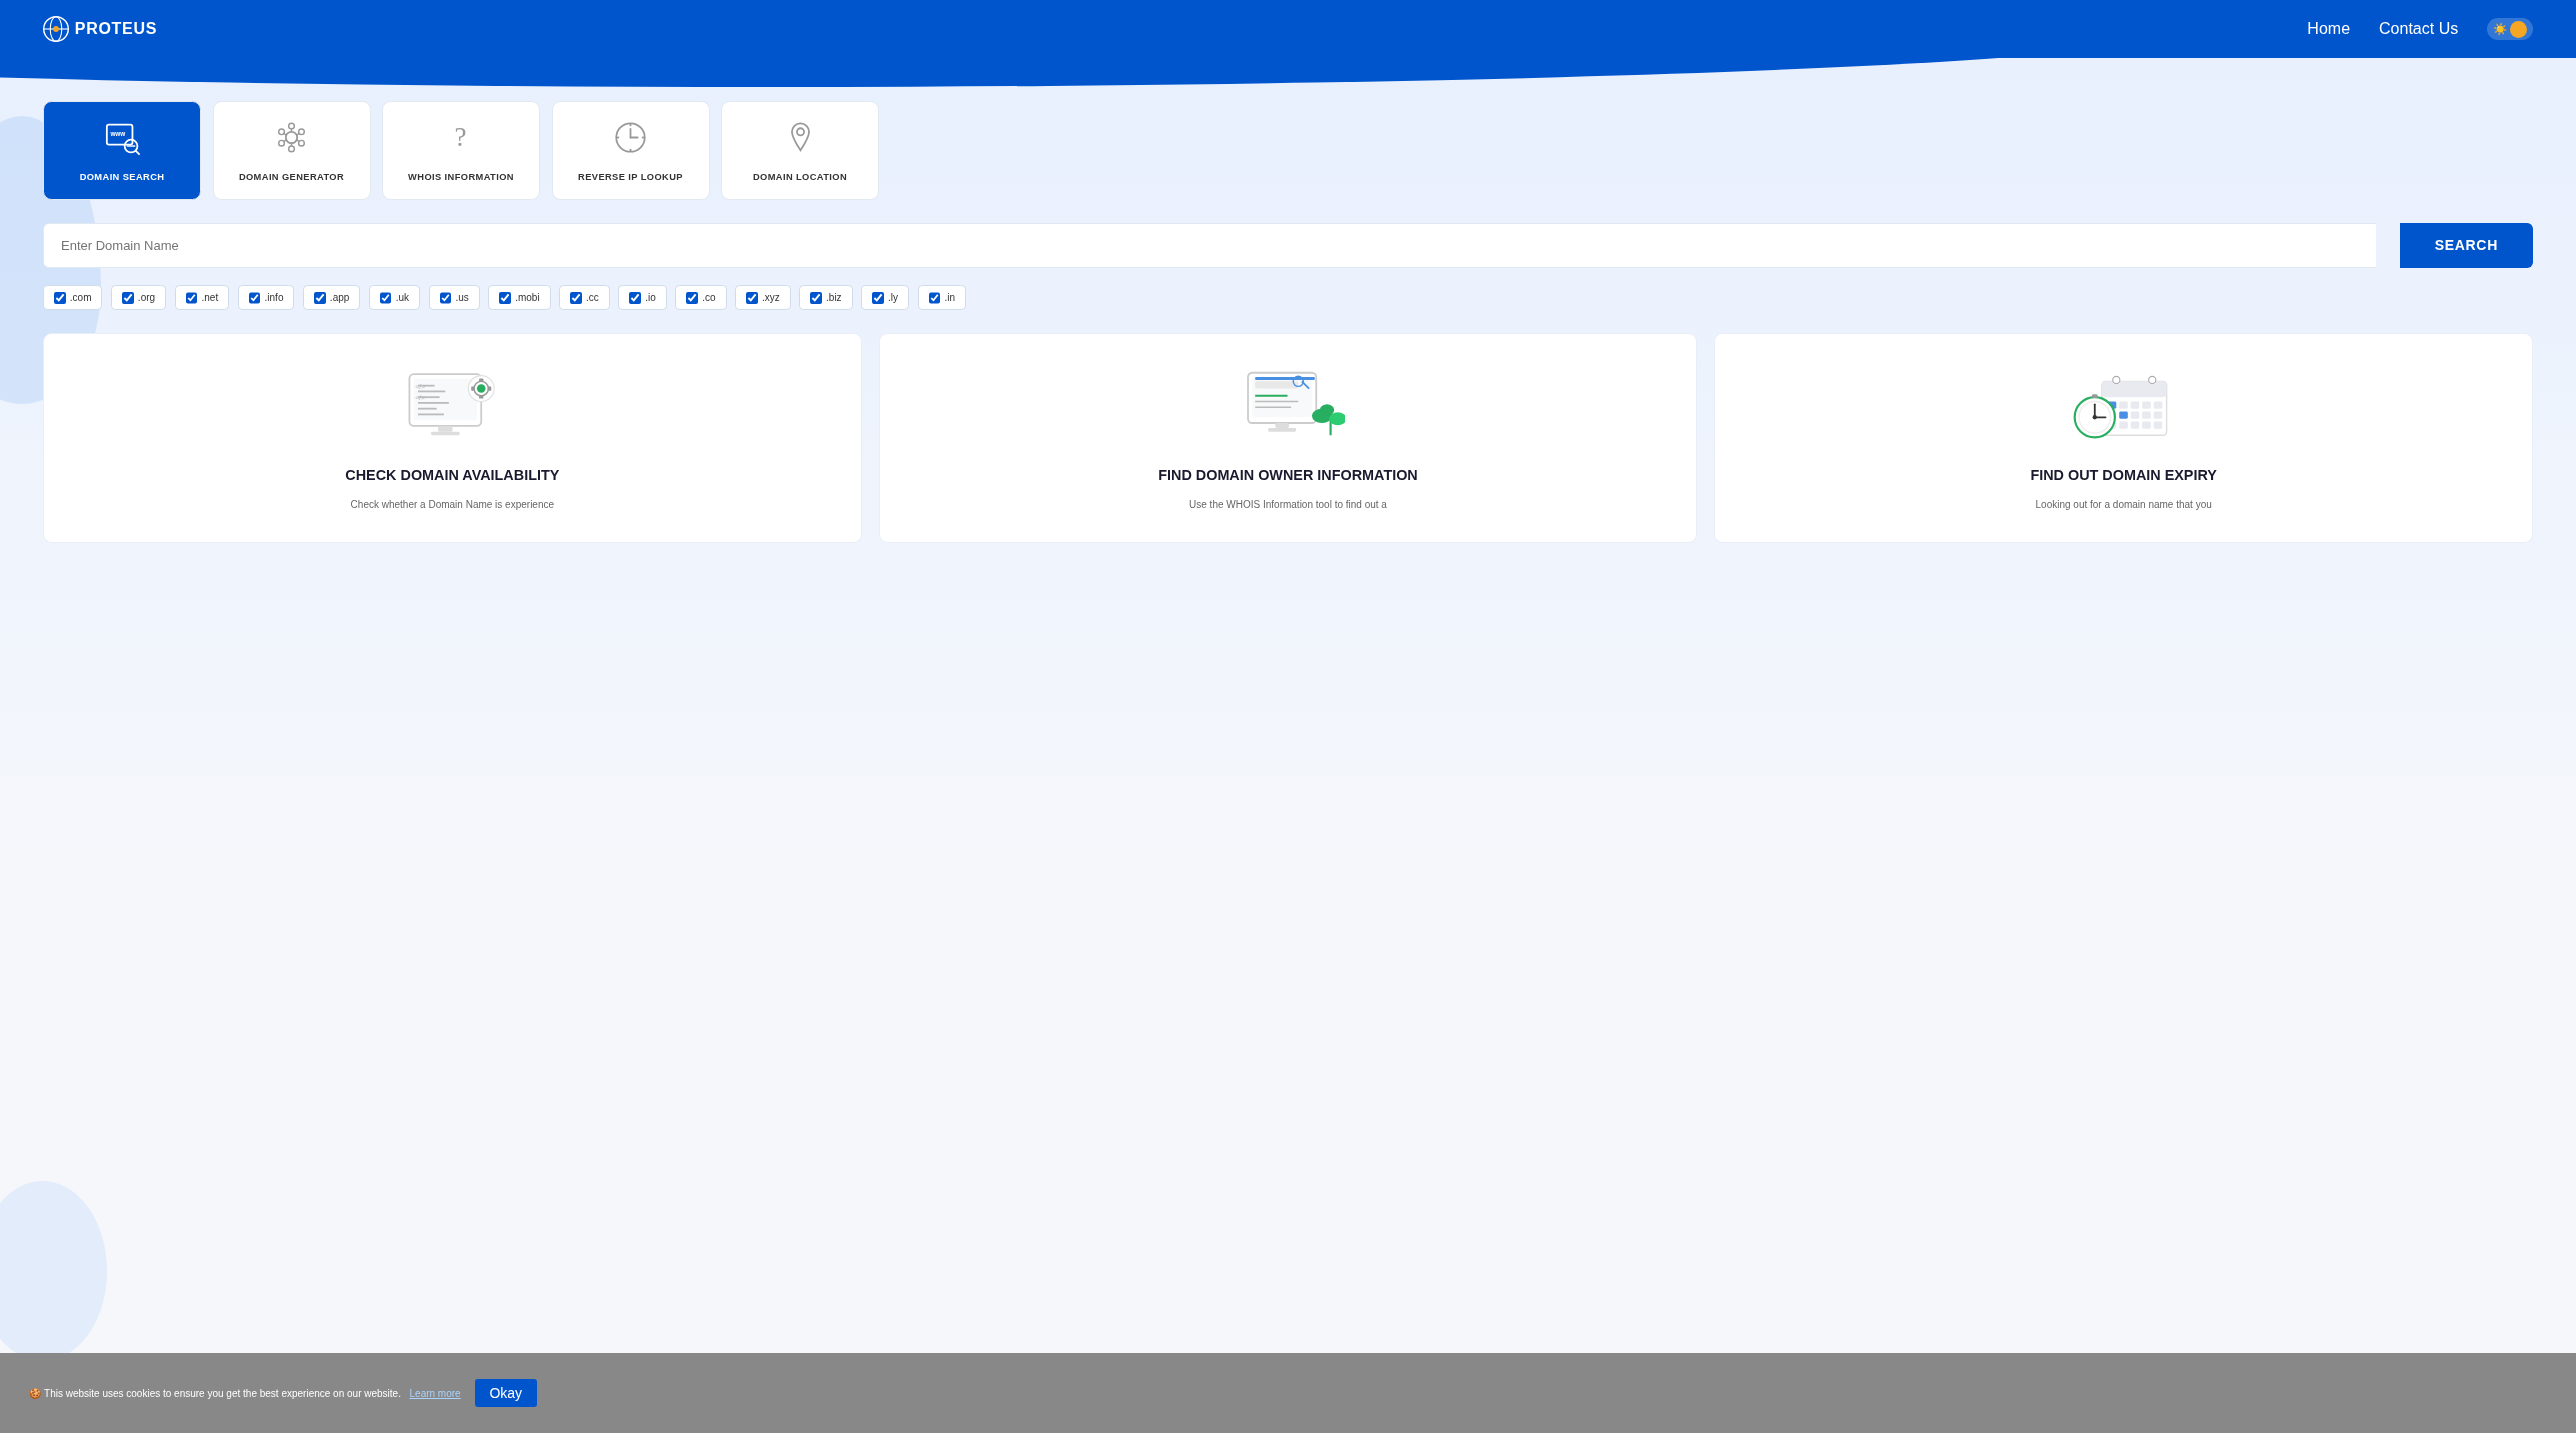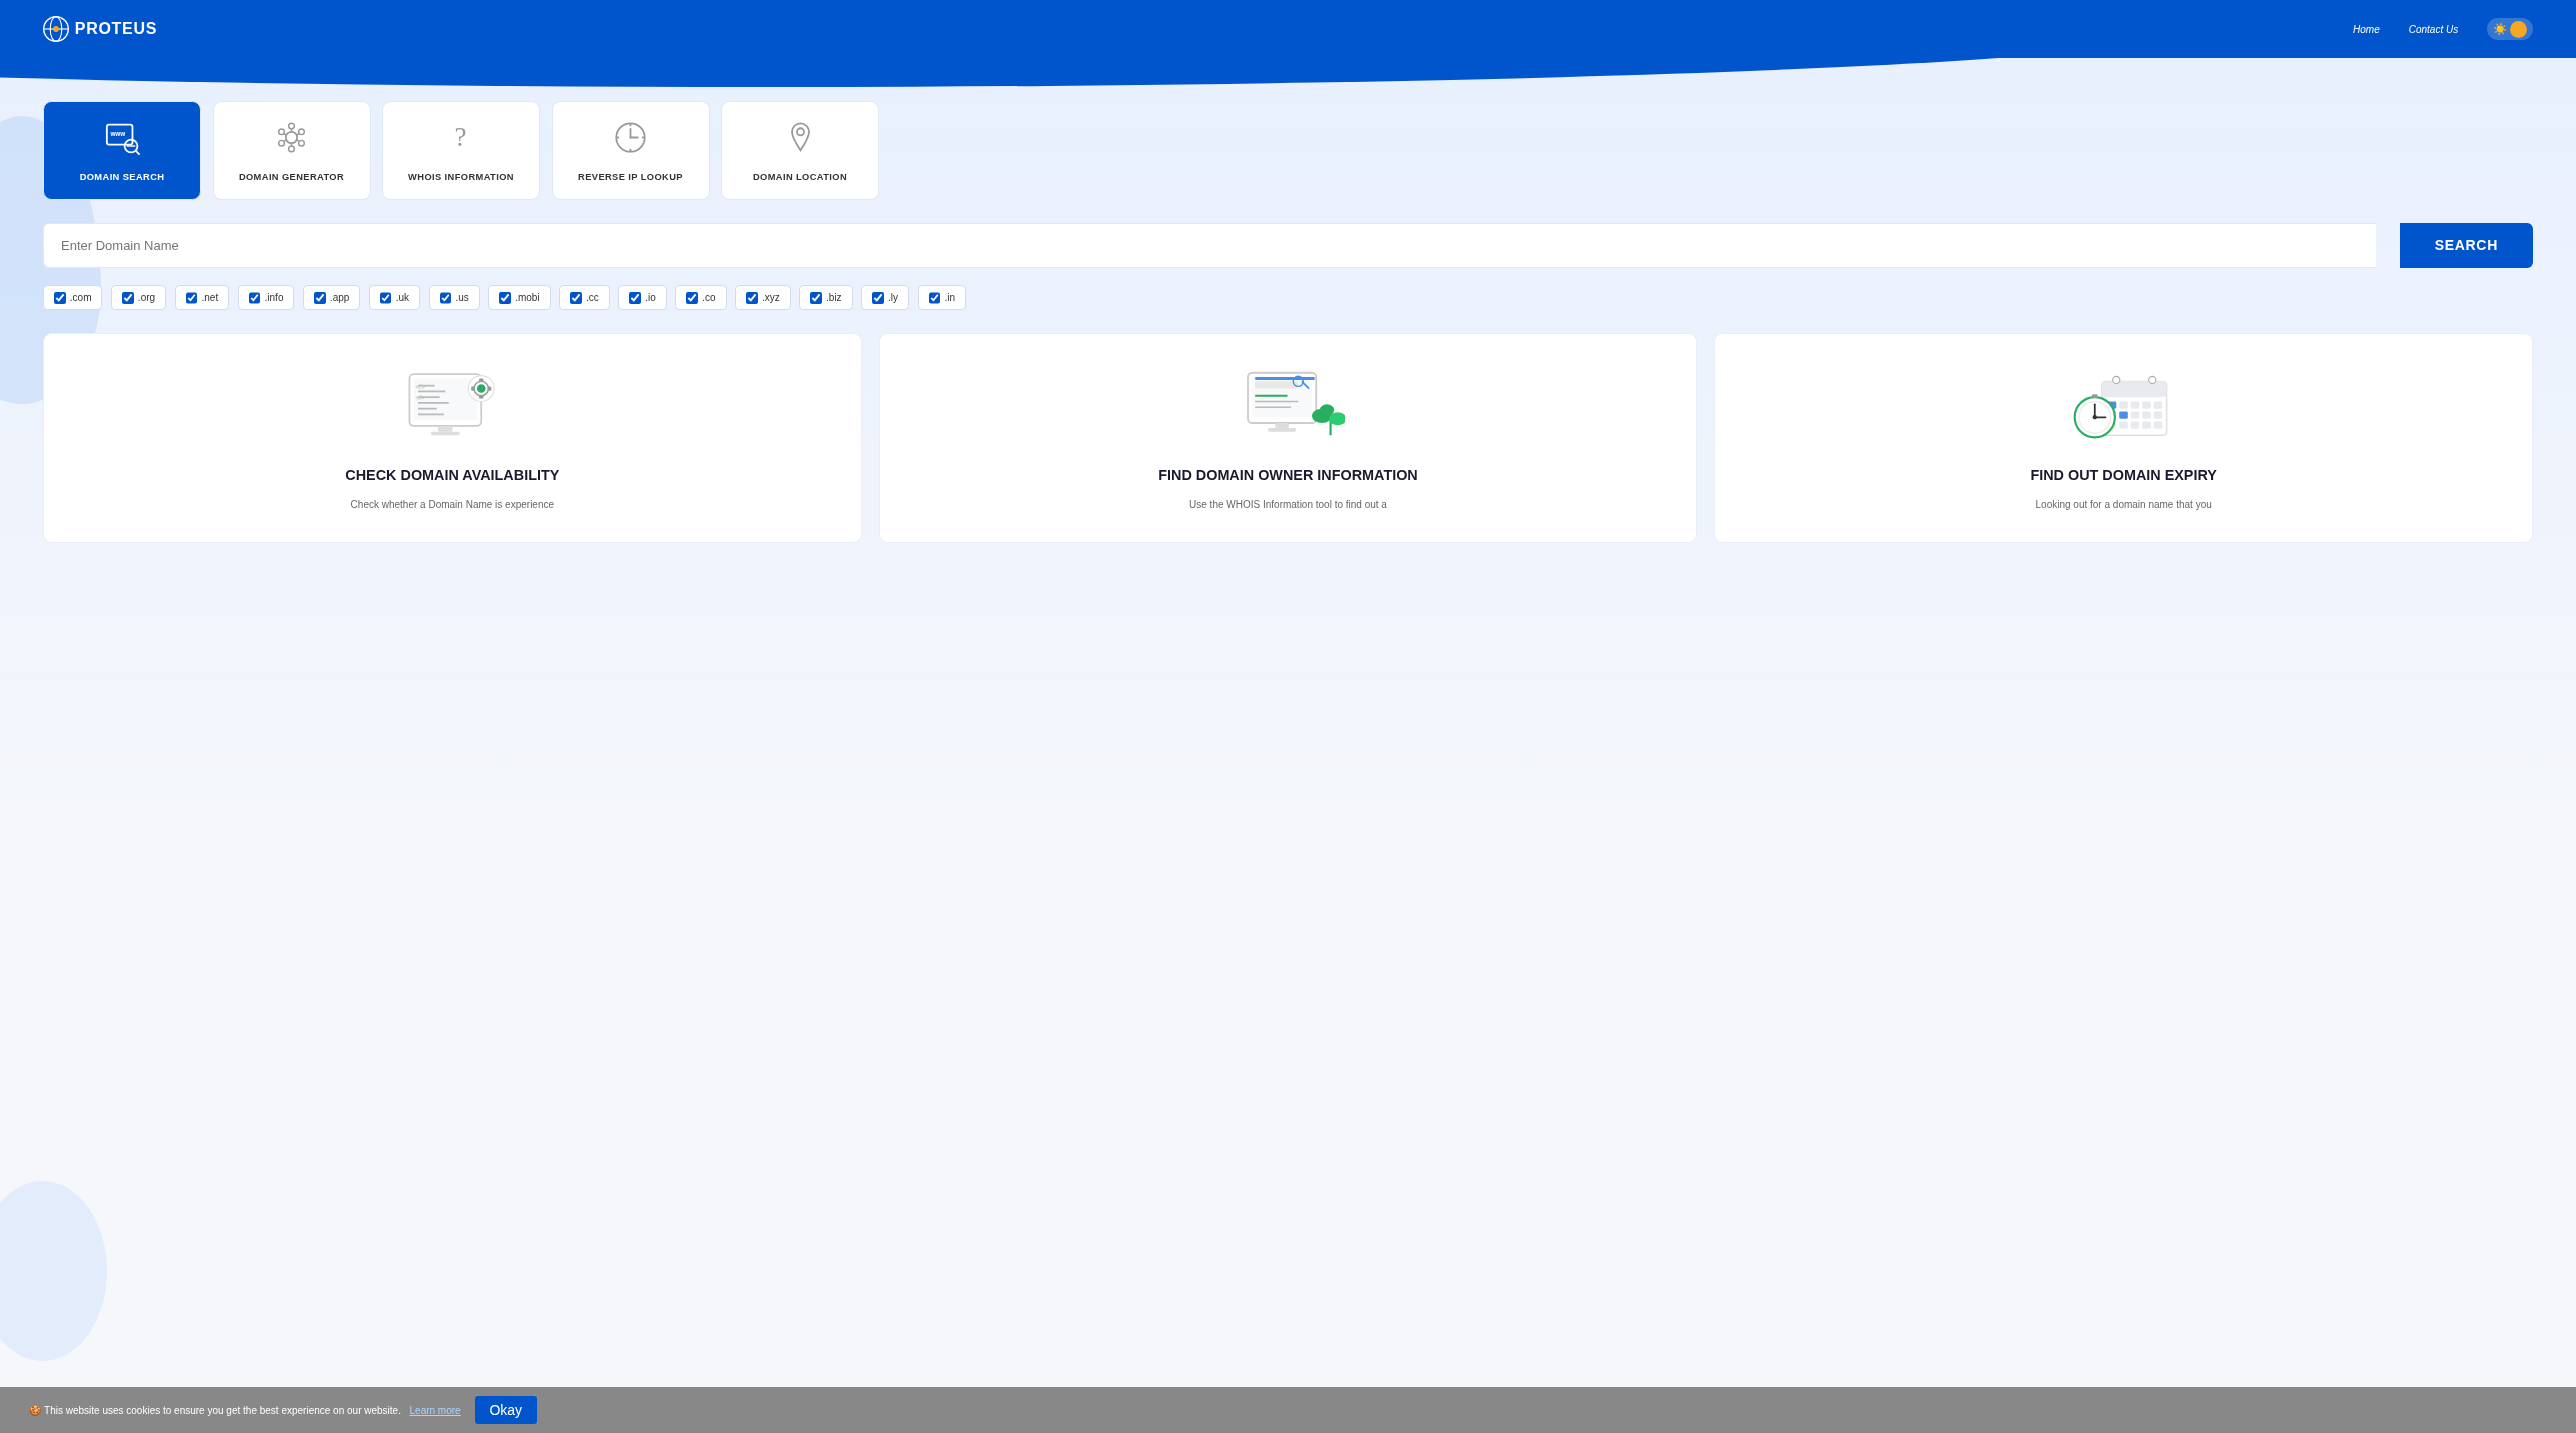--- a/index.html
+++ b/index.html
@@ -42,23 +42,22 @@
       height: 26px;
     }
     .nav {
       display: flex;
       align-items: center;
       gap: 29px;
     }
     .nav a {
       color: white;
       text-decoration: none;
-      font-size: 10px;
+      font-size: 16px;
       font-weight: 500;
-      font-style: italic;
     }
     .theme-toggle {
       display: flex;
       align-items: center;
       background: rgba(255,255,255,0.2);
       border-radius: 14.4px;
       padding: 2.9px 5.8px;
       gap: 2.9px;
       cursor: pointer;
     }
@@ -244,21 +243,21 @@
     }
 
     
     .cookie-banner {
       position: fixed;
       bottom: 0;
       left: 0;
       right: 0;
       background: #888;
       color: white;
-      padding: 9px 29px;
+      padding: 26px 29px;
       display: flex;
       align-items: center;
       gap: 8.6px;
       font-size: 10px;
       z-index: 1000;
     }
     .cookie-banner .learn-more {
       color: #aad4ff;
       text-decoration: underline;
       cursor: pointer;

